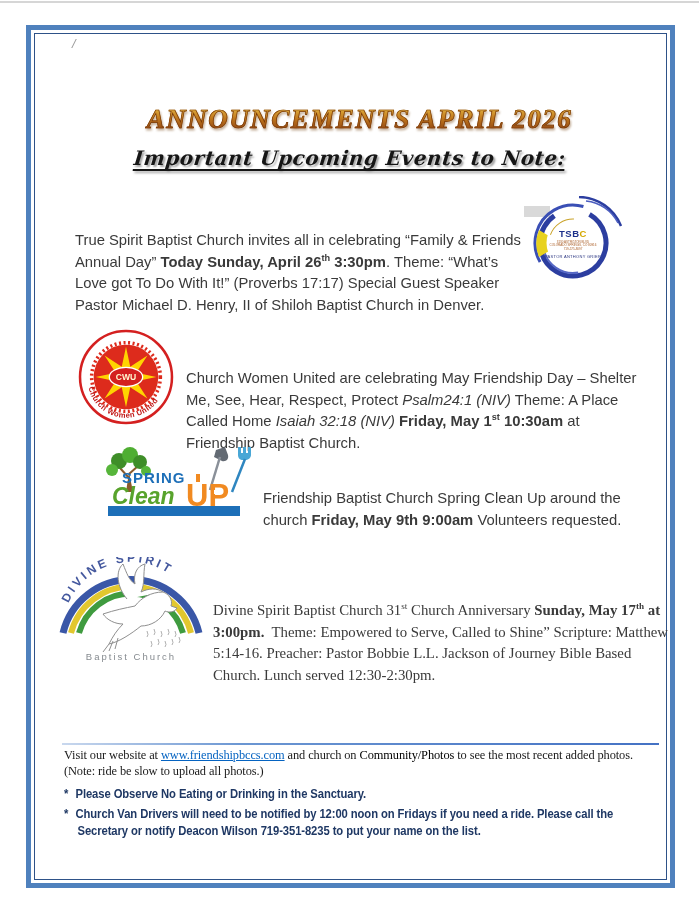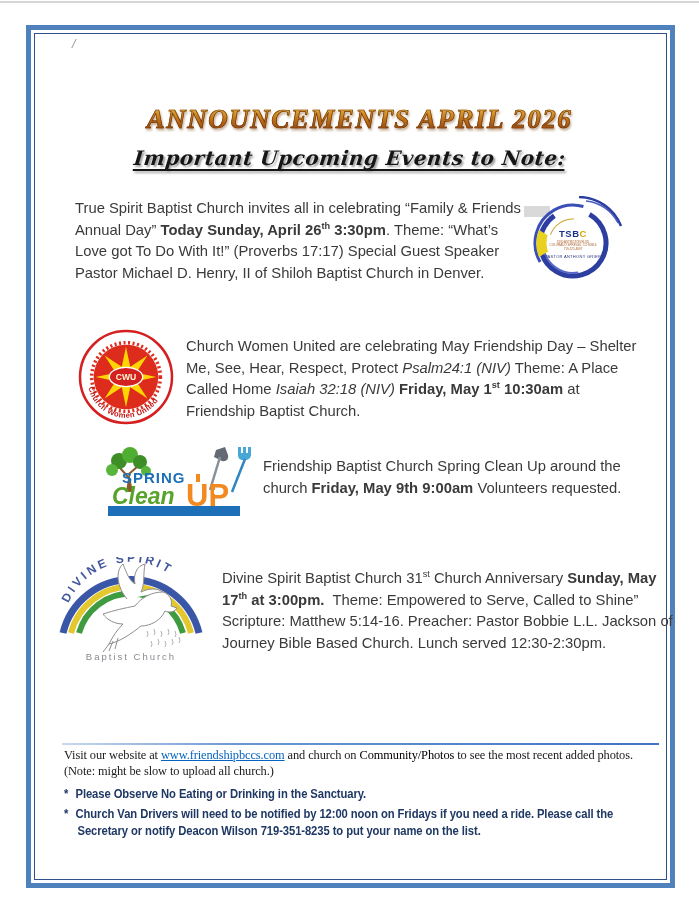--- a/index.html
+++ b/index.html
@@ -19,26 +19,26 @@
     font-family:"Liberation Serif",serif;font-style:italic;font-weight:700;font-size:27px;letter-spacing:1.5px;
     background:linear-gradient(180deg,var(--title-gold) 0%,var(--title-mid) 45%,var(--title-brown) 90%);
     -webkit-background-clip:text;background-clip:text;color:transparent;
     -webkit-text-stroke:0.7px #7a3a08;
     filter:drop-shadow(1px 2px 1px rgba(120,70,20,0.45));padding-left:20px;}
   .subtitle{position:absolute;left:0;right:0;top:146px;text-align:center;}
   .subtitle span{display:inline-block;font-family:"DejaVu Serif",serif;font-style:italic;font-weight:700;
     font-size:20px;color:#161616;letter-spacing:0.5px;transform:skewX(-6deg);
     text-decoration:underline;text-underline-offset:4px;text-decoration-thickness:1.5px;
     text-shadow:2px 2px 2px rgba(90,90,90,0.55);}
-  .para{position:absolute;font-size:14.8px;line-height:21.6px;color:var(--body-text);}
+  .para{position:absolute;font-size:14.8px;line-height:21.6px;color:var(--body-text);margin-top:32px;}
   .para sup{font-size:0.62em;vertical-align:super;line-height:0;}
   .p1{left:75px;top:198px;width:452px;}
   .p2{left:186px;top:336px;width:456px;}
   .p3{left:263px;top:456px;width:372px;}
-  .p4{left:222px;top:568px;width:462px;}
+  .p4{left:213px;top:568px;width:462px;font-family:Liberation Serif, serif;}
   .logo{position:absolute;}
   .logo-tsbc{left:524px;top:196px;width:100px;height:88px;}
   .logo-cwu{left:78px;top:329px;width:96px;height:96px;}
   .logo-spring{left:100px;top:446px;width:152px;height:74px;}
   .logo-divine{left:57px;top:557px;width:148px;height:108px;}
   .divider{position:absolute;left:62px;top:743px;width:597px;height:2px;
     background:linear-gradient(90deg,#c9d8ee 0%,#6b96d2 30%,var(--divider-blue) 100%);}
   .footer-serif{position:absolute;left:64px;top:748px;width:596px;
     font-family:"Liberation Serif",serif;font-size:12.4px;line-height:15.5px;color:#1a1a1a;letter-spacing:-0.1px;}
   .hyperlink{color:var(--link-blue);text-decoration:underline;cursor:pointer;}
@@ -144,21 +144,21 @@
     </g>
     <text x="74" y="103" text-anchor="middle" font-size="9.5" fill="#868b90" letter-spacing="2">Baptist Church</text>
   </svg>
 
   <div class="para p4"><span>Divine Spirit Baptist Church 31</span><sup>st</sup><span> Church Anniversary </span><span style="font-weight: 700;">Sunday, May 17</span><sup style="font-weight: 700;">th</sup><span style="font-weight: 700;"> at 3:00pm.</span><span>&nbsp; Theme: Empowered to Serve, Called to Shine” Scripture: Matthew 5:14-16. Preacher: Pastor Bobbie L.L. Jackson of Journey Bible Based Church. Lunch served 12:30-2:30pm.</span></div>
 
   <div class="divider"></div>
 
   <div class="footer-serif">
     <div><span>Visit our website at </span><span class="hyperlink">www.friendshipbccs.com</span><span> and church on </span><span style="font-weight: 400; color: #000000;">Community/Photos</span><span> to see the most recent added photos.</span></div>
-    <div>(Note: might be slow to upload all church.)</div>
+    <div>(Note: ride be slow to upload all photos.)</div>
   </div>
 
   <div class="notes">
     <div class="note">
       <span class="marker">*</span><span>Please Observe No Eating or Drinking in the Sanctuary.</span>
     </div>
     <div class="note">
       <span class="marker">*</span><span>Church Van Drivers will need to be notified by 12:00 noon on Fridays if you need a ride. Please call the Secretary or notify Deacon Wilson 719-351-8235 to put your name on the list.</span>
     </div>
   </div>

